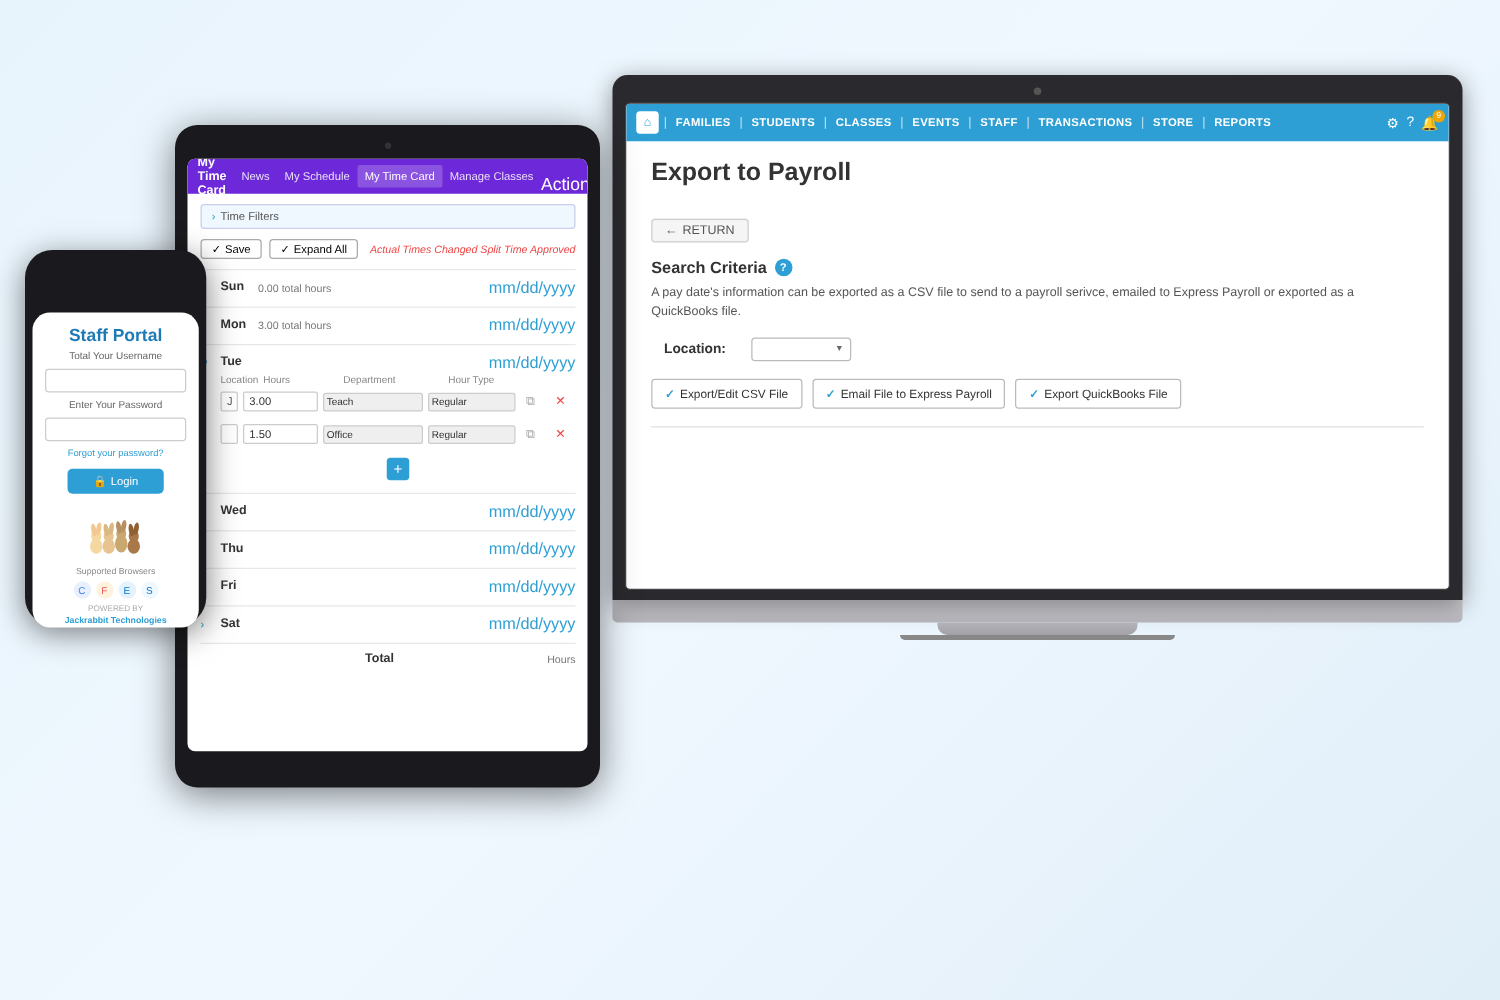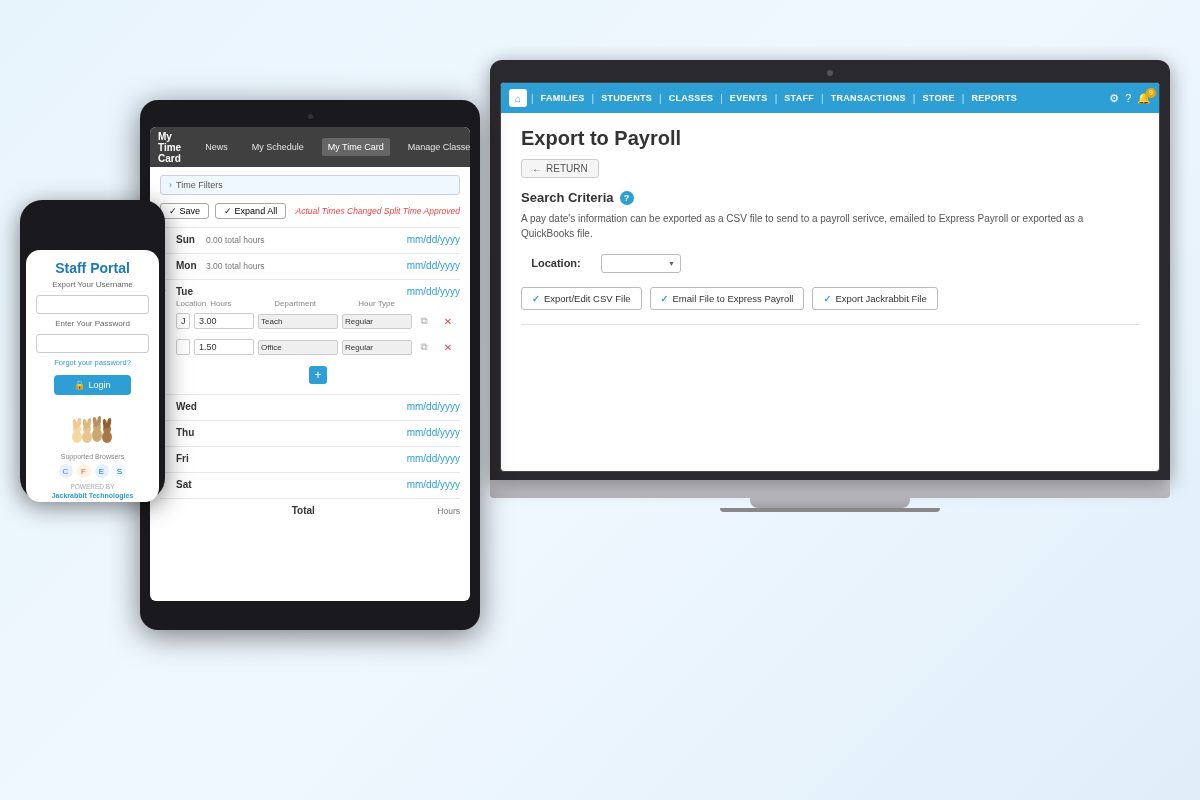--- a/index.html
+++ b/index.html
@@ -132,21 +132,21 @@
 
     .app-content {
       padding: 14px 20px;
       height: calc(390px - 30px);
       overflow-y: auto;
     }
     .page-title {
       font-size: 20px;
       font-weight: bold;
       color: #333;
-      margin-bottom: 8px;
+      margin-bottom: 24px;
     }
     .return-btn {
       display: inline-flex;
       align-items: center;
       gap: 4px;
       background: #f5f5f5;
       border: 1px solid #ccc;
       border-radius: 3px;
       padding: 3px 10px;
       font-size: 10px;
@@ -342,26 +342,26 @@
     .tablet-screen {
       background: #fff;
       width: 100%;
       height: calc(100% - 28px);
       border-radius: 6px;
       overflow: hidden;
     }
 
     
     .tab-nav {
-      background: #404040;
+      background: #6d28d9;
       display: flex;
       align-items: center;
       padding: 0 8px;
-      height: 40px;
-      gap: 12px;
+      height: 28px;
+      gap: 0;
     }
     .tab-nav-title {
       color: #fff;
       font-size: 10px;
       font-weight: bold;
       margin-right: 6px;
     }
     .tab-item {
       color: rgba(255,255,255,0.85);
       font-size: 9px;
@@ -467,21 +467,21 @@
       font-weight: bold;
       color: #333;
       min-width: 24px;
     }
     .day-hours {
       font-size: 8.5px;
       color: #777;
     }
     .day-date {
       margin-left: auto;
-      font-size: 10px;
+      font-size: 13px;
       color: #2e9fd4;
     }
     .day-expanded {
       padding-left: 16px;
     }
     .sub-row {
       display: grid;
       grid-template-columns: 1fr 60px 80px 70px 20px 20px;
       gap: 4px;
       align-items: center;
@@ -741,21 +741,21 @@
           <button class="action-btn">
             <span class="check">✓</span>
             <span>Export/Edit CSV File</span>
           </button>
           <button class="action-btn">
             <span class="check">✓</span>
             <span>Email File to Express Payroll</span>
           </button>
           <button class="action-btn">
             <span class="check">✓</span>
-            <span>Export Jackrabbit File</span>
+            <span>Export QuickBooks File</span>
           </button>
         </div>
 
         <hr class="divider">
 
         <div class="related-section">
           <div class="related-row">
           </div>
         </div>
       </div>
@@ -925,21 +925,21 @@
   </div>
 </div>
 
 <div class="phone-container">
   <div class="phone-body">
     <div class="phone-notch"></div>
     <div class="phone-screen">
       <div class="phone-top-bar"></div>
       <div class="phone-app-content">
         <div class="phone-title">Staff Portal</div>
-        <div class="phone-sub">Export Your Username</div>
+        <div class="phone-sub">Total Your Username</div>
         <input class="phone-input" placeholder="" style="">
         <div class="phone-sub">Enter Your Password</div>
         <input class="phone-input" type="password" placeholder="" style="">
         <div class="phone-forgot">Forgot your password?</div>
         <button class="phone-login-btn">
           <span>🔒</span>
           <span>Login</span>
         </button>
 
         <div class="phone-mascot">

